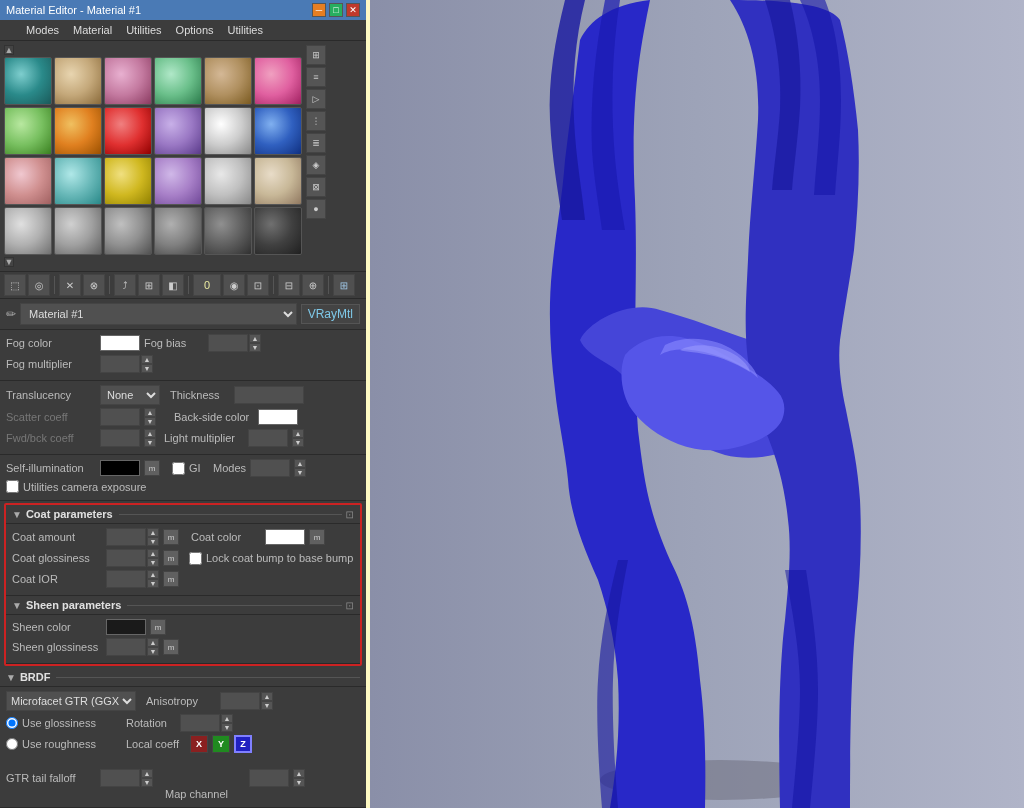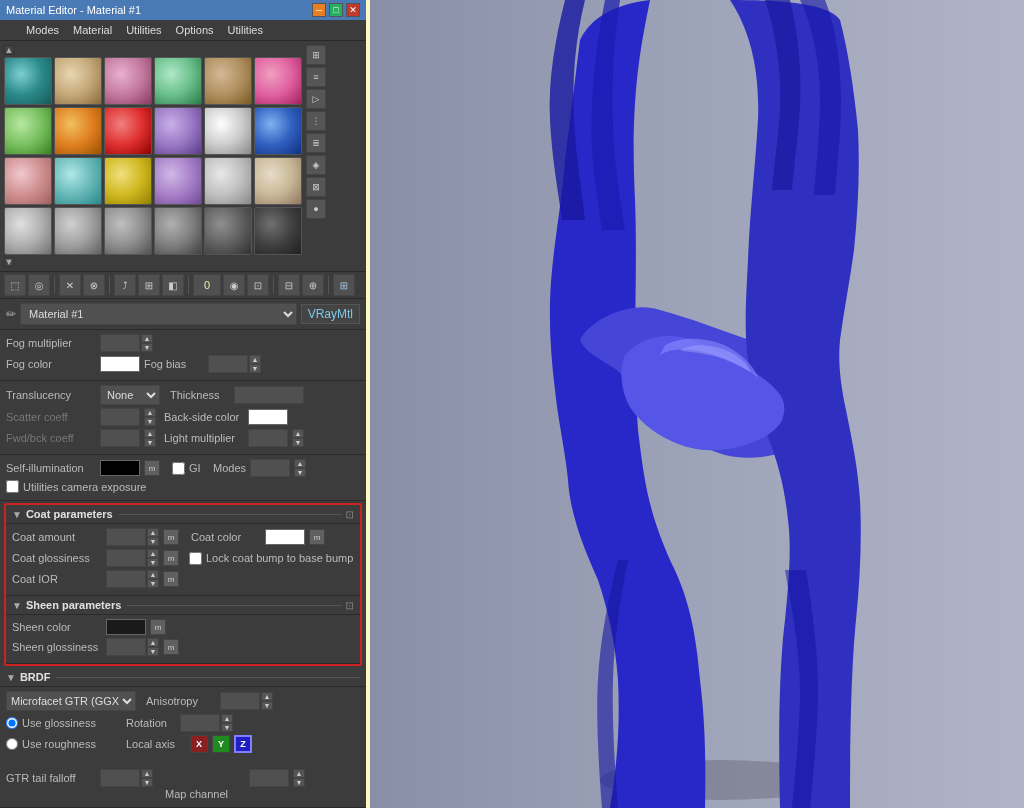--- a/index.html
+++ b/index.html
@@ -449,60 +449,60 @@
     <select id="mat-name-select">
       <option>Material #1</option>
     </select>
     <span id="mat-type-label">VRayMtl</span>
   </div>
 
   <div id="params-scroll">
 
     <div class="param-section">
       <div class="param-row">
-        <span class="param-label">Fog multiplier</span>
-        <div class="input-with-spin">
-          <input class="param-input small" type="text" style="">
-          <div class="spin-btn">
-            <div class="spin-up">▲</div>
-            <div class="spin-down">▼</div>
-          </div>
-        </div>
-      </div>
-      <div class="param-row">
         <span class="param-label">Fog color</span>
         <div class="param-color white"></div>
         <span class="param-label" style="min-width:60px;">Fog bias</span>
         <div class="input-with-spin">
           <input class="param-input small" type="text" style="">
           <div class="spin-btn">
             <div class="spin-up">▲</div>
             <div class="spin-down">▼</div>
           </div>
         </div>
       </div>
+      <div class="param-row">
+        <span class="param-label">Fog multiplier</span>
+        <div class="input-with-spin">
+          <input class="param-input small" type="text" style="">
+          <div class="spin-btn">
+            <div class="spin-up">▲</div>
+            <div class="spin-down">▼</div>
+          </div>
+        </div>
+      </div>
     </div>
 
     <div class="param-section">
       <div class="param-row">
         <span class="param-label">Translucency</span>
         <select class="param-select" style="width:60px;">
           <option>None</option>
         </select>
         <span class="param-label" style="min-width:60px; margin-left:6px;">Thickness</span>
         <input class="param-input medium" type="text" style="color: rgb(119, 119, 119);">
       </div>
       <div class="param-row">
         <span class="param-label disabled">Scatter coeff</span>
         <input class="param-input small" type="text" style="color: rgb(119, 119, 119);">
         <div class="spin-btn">
           <div class="spin-up">▲</div>
           <div class="spin-down">▼</div>
         </div>
-        <span class="param-label" style="min-width:80px; margin-left:4px;">Back-side color</span>
+        <span class="param-label" style="min-width:80px; margin-left:14px;">Back-side color</span>
         <div class="param-color white"></div>
       </div>
       <div class="param-row">
         <span class="param-label disabled">Fwd/bck coeff</span>
         <input class="param-input small" type="text" style="color: rgb(119, 119, 119);">
         <div class="spin-btn">
           <div class="spin-up">▲</div>
           <div class="spin-down">▼</div>
         </div>
         <span class="param-label" style="min-width:80px; margin-left:4px;">Light multiplier</span>
@@ -639,21 +639,21 @@
           <input class="param-input small" type="text" style="">
           <div class="spin-btn">
             <div class="spin-up">▲</div>
             <div class="spin-down">▼</div>
           </div>
         </div>
       </div>
       <div class="param-row">
         <input type="radio" name="gloss-rough" class="param-radio" style="">
         <span class="param-label" style="min-width:100px;">Use roughness</span>
-        <span class="param-label" style="min-width:60px;">Local axis</span>
+        <span class="param-label" style="min-width:60px;">Local coeff</span>
         <div class="xyz-btn x">X</div>
         <div class="xyz-btn y">Y</div>
         <div class="xyz-btn z" style="border: 2px solid #8080ff;">Z</div>
       </div>
       <div class="param-row">
         <span class="param-label">GTR tail falloff</span>
         <div class="input-with-spin">
           <input class="param-input small" type="text" style="">
           <div class="spin-btn">
             <div class="spin-up">▲</div>

